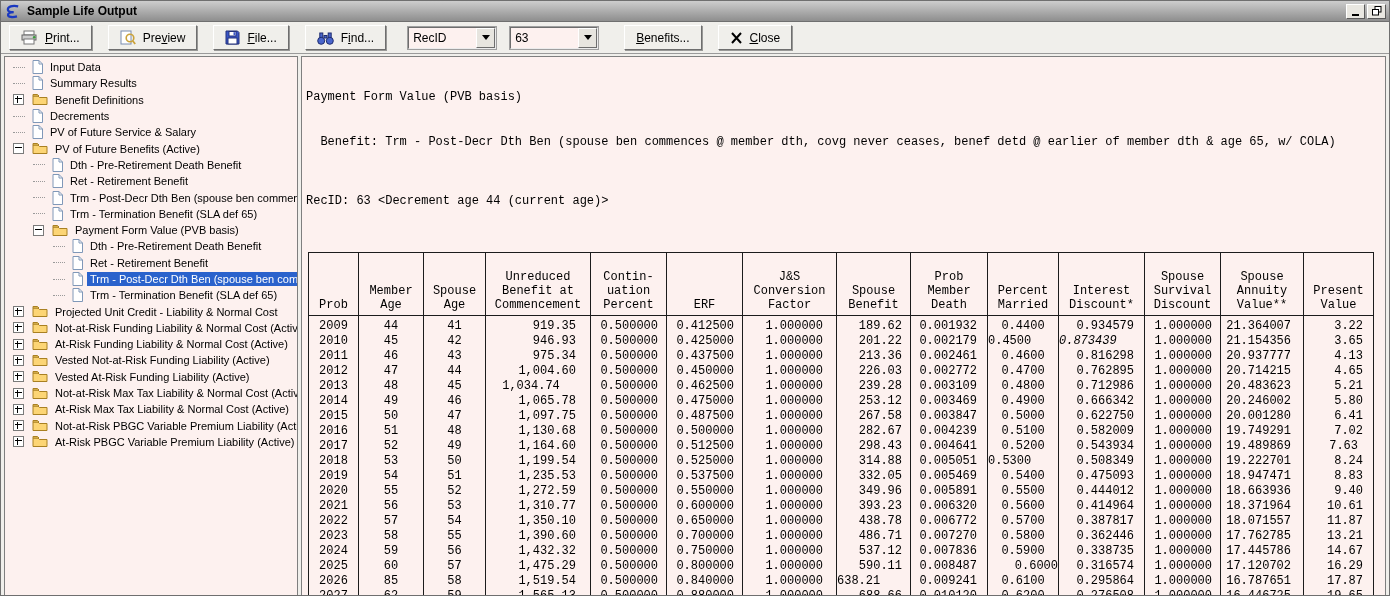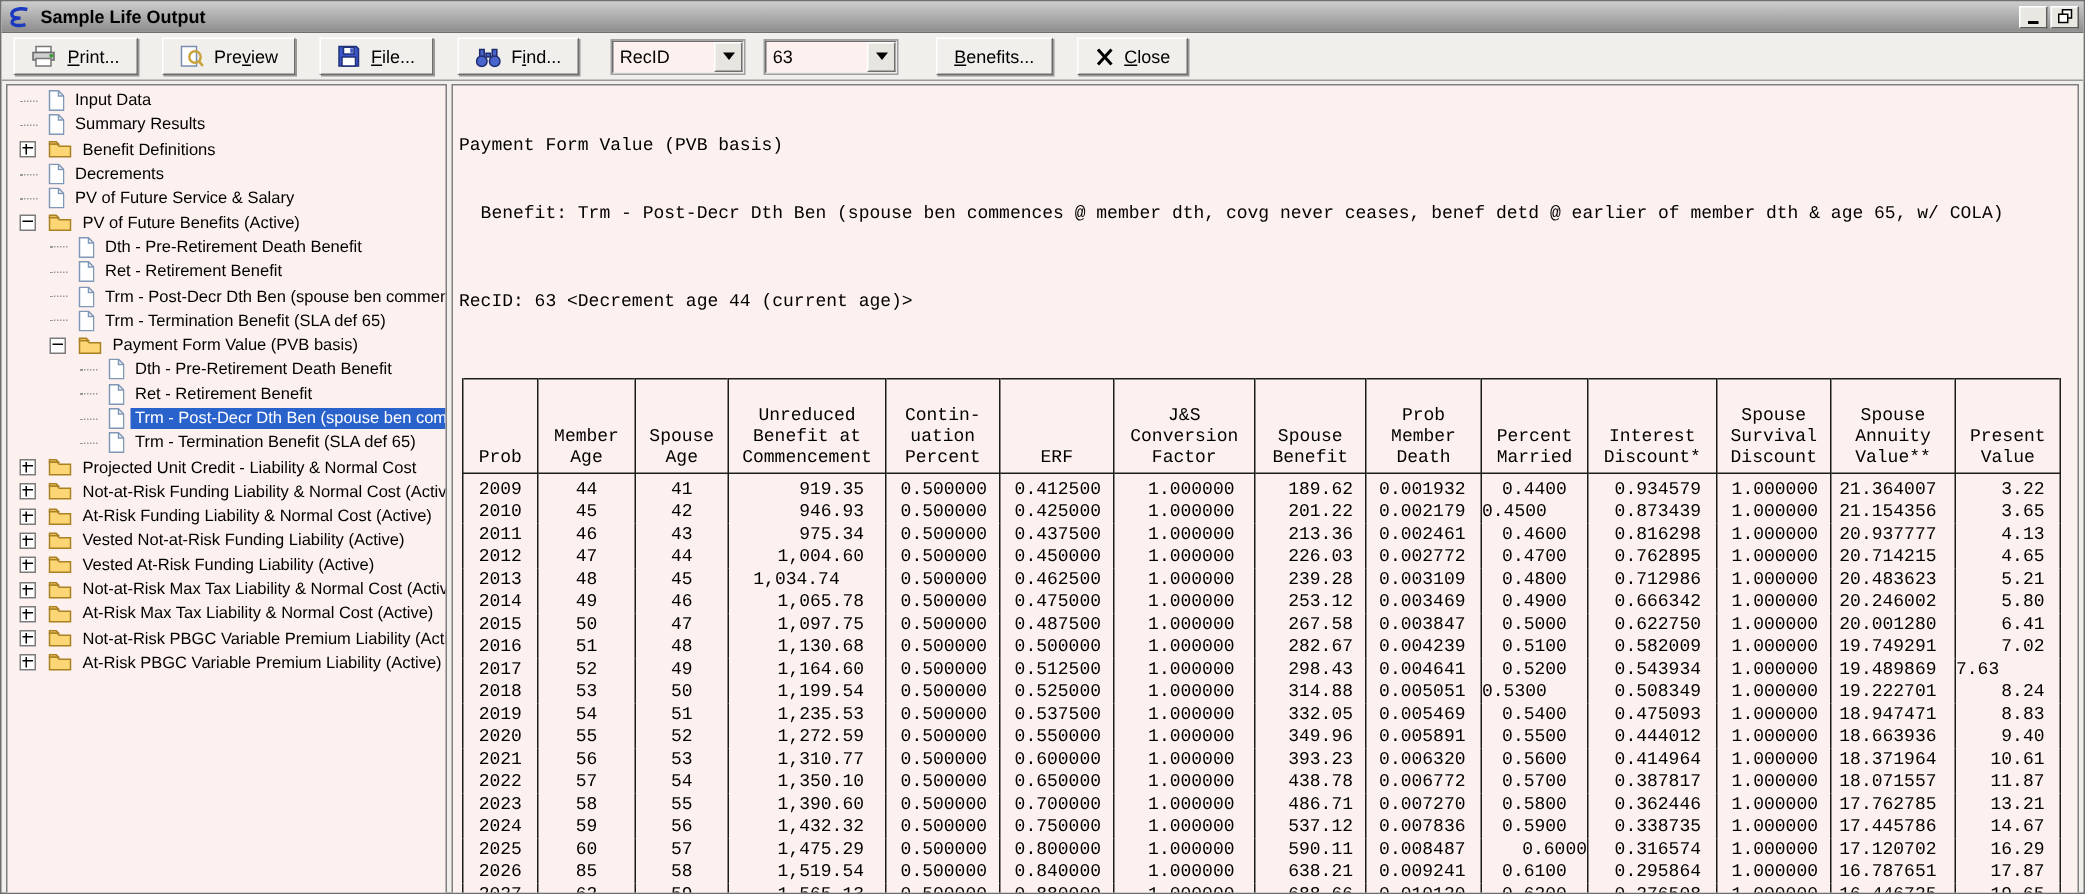--- a/index.html
+++ b/index.html
@@ -539,21 +539,21 @@
               <td style="text-align: center;">2010</td>
               <td style="text-align: center;">45</td>
               <td style="text-align: center;">42</td>
               <td style="text-align: right; padding-right: 14px;">946.93</td>
               <td style="text-align: right; padding-right: 8px;">0.500000</td>
               <td style="text-align: right; padding-right: 8px;">0.425000</td>
               <td style="text-align: right; padding-right: 13px;">1.000000</td>
               <td style="text-align: right; padding-right: 8px;">201.22</td>
               <td style="text-align: right; padding-right: 10px;">0.002179</td>
               <td style="text-align: left;">0.4500</td>
-              <td style="text-align: right; padding-right: 10px;">0.873439</td>
+              <td style="padding-right: 10px; font-style: italic;">0.873439</td>
               <td style="text-align: right; padding-right: 8px;">1.000000</td>
               <td style="text-align: right; padding-right: 12px;">21.154356</td>
               <td style="text-align: right; padding-right: 10px;">3.65</td>
             </tr>
             <tr>
               <td style="text-align: center;">2011</td>
               <td style="text-align: center;">46</td>
               <td style="text-align: center;">43</td>
               <td style="text-align: right; padding-right: 14px;">975.34</td>
               <td style="text-align: right; padding-right: 8px;">0.500000</td>
@@ -654,21 +654,21 @@
               <td style="text-align: right; padding-right: 14px;">1,164.60</td>
               <td style="text-align: right; padding-right: 8px;">0.500000</td>
               <td style="text-align: right; padding-right: 8px;">0.512500</td>
               <td style="text-align: right; padding-right: 13px;">1.000000</td>
               <td style="text-align: right; padding-right: 8px;">298.43</td>
               <td style="text-align: right; padding-right: 10px;">0.004641</td>
               <td style="text-align: center;">0.5200</td>
               <td style="text-align: right; padding-right: 10px;">0.543934</td>
               <td style="text-align: right; padding-right: 8px;">1.000000</td>
               <td style="text-align: right; padding-right: 12px;">19.489869</td>
-              <td style="padding-right: 26px;">7.63</td>
+              <td style="text-align: right; padding-right: 15px;">7.63</td>
             </tr>
             <tr>
               <td style="text-align: center;">2018</td>
               <td style="text-align: center;">53</td>
               <td style="text-align: center;">50</td>
               <td style="text-align: right; padding-right: 14px;">1,199.54</td>
               <td style="text-align: right; padding-right: 8px;">0.500000</td>
               <td style="text-align: right; padding-right: 8px;">0.525000</td>
               <td style="text-align: right; padding-right: 13px;">1.000000</td>
               <td style="text-align: right; padding-right: 8px;">314.88</td>
@@ -792,21 +792,21 @@
               <td style="text-align: right; padding-right: 10px;">16.29</td>
             </tr>
             <tr>
               <td style="text-align: center;">2026</td>
               <td style="text-align: center;">85</td>
               <td style="text-align: center;">58</td>
               <td style="text-align: right; padding-right: 14px;">1,519.54</td>
               <td style="text-align: right; padding-right: 8px;">0.500000</td>
               <td style="text-align: right; padding-right: 8px;">0.840000</td>
               <td style="text-align: right; padding-right: 13px;">1.000000</td>
-              <td style="text-align: right; padding-right: 8px;">638.21</td>
+              <td style="padding-right: 8px;">638.21</td>
               <td style="text-align: right; padding-right: 10px;">0.009241</td>
               <td style="text-align: center;">0.6100</td>
               <td style="text-align: right; padding-right: 10px;">0.295864</td>
               <td style="text-align: right; padding-right: 8px;">1.000000</td>
               <td style="text-align: right; padding-right: 12px;">16.787651</td>
               <td style="text-align: right; padding-right: 10px;">17.87</td>
             </tr>
             <tr>
               <td style="text-align: center;">2027</td>
               <td style="text-align: center;">62</td>

